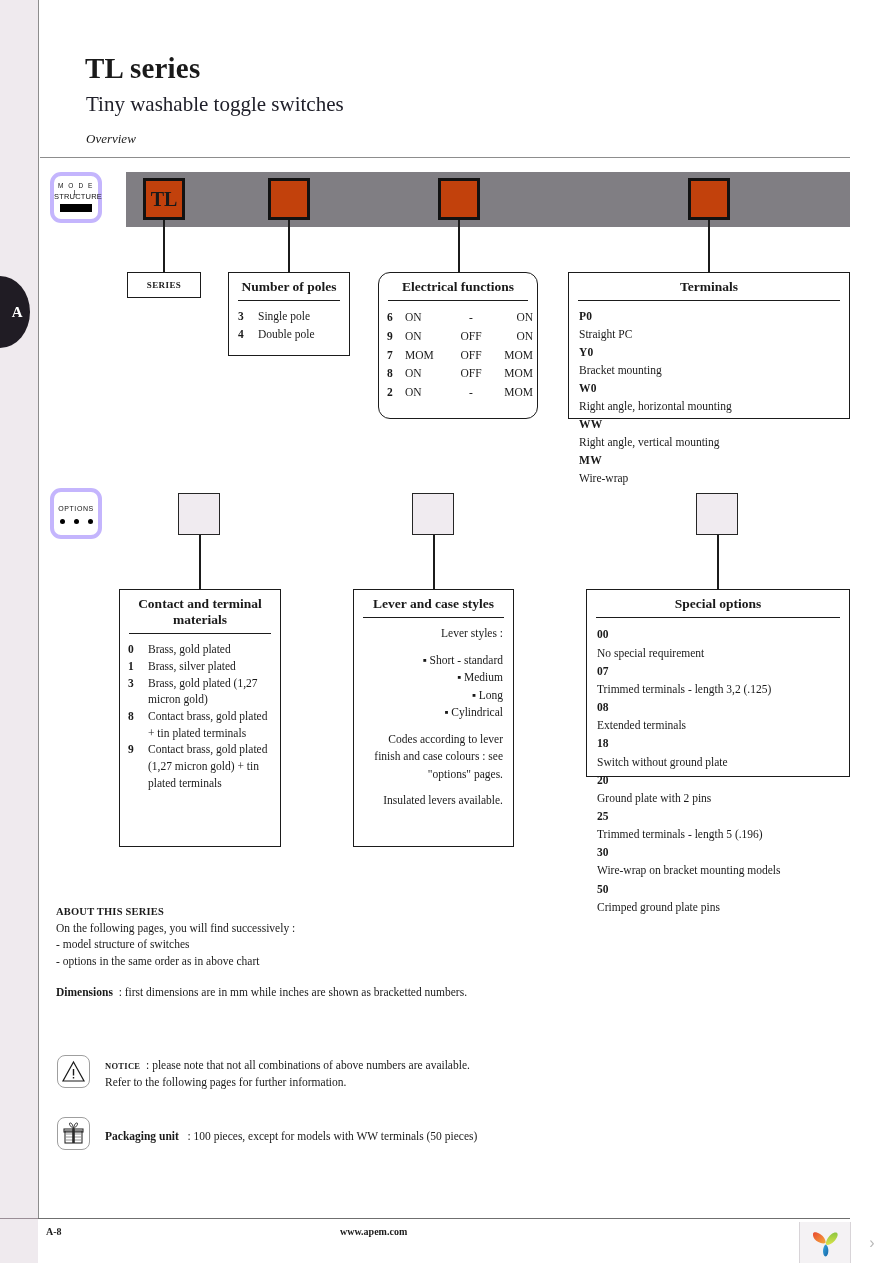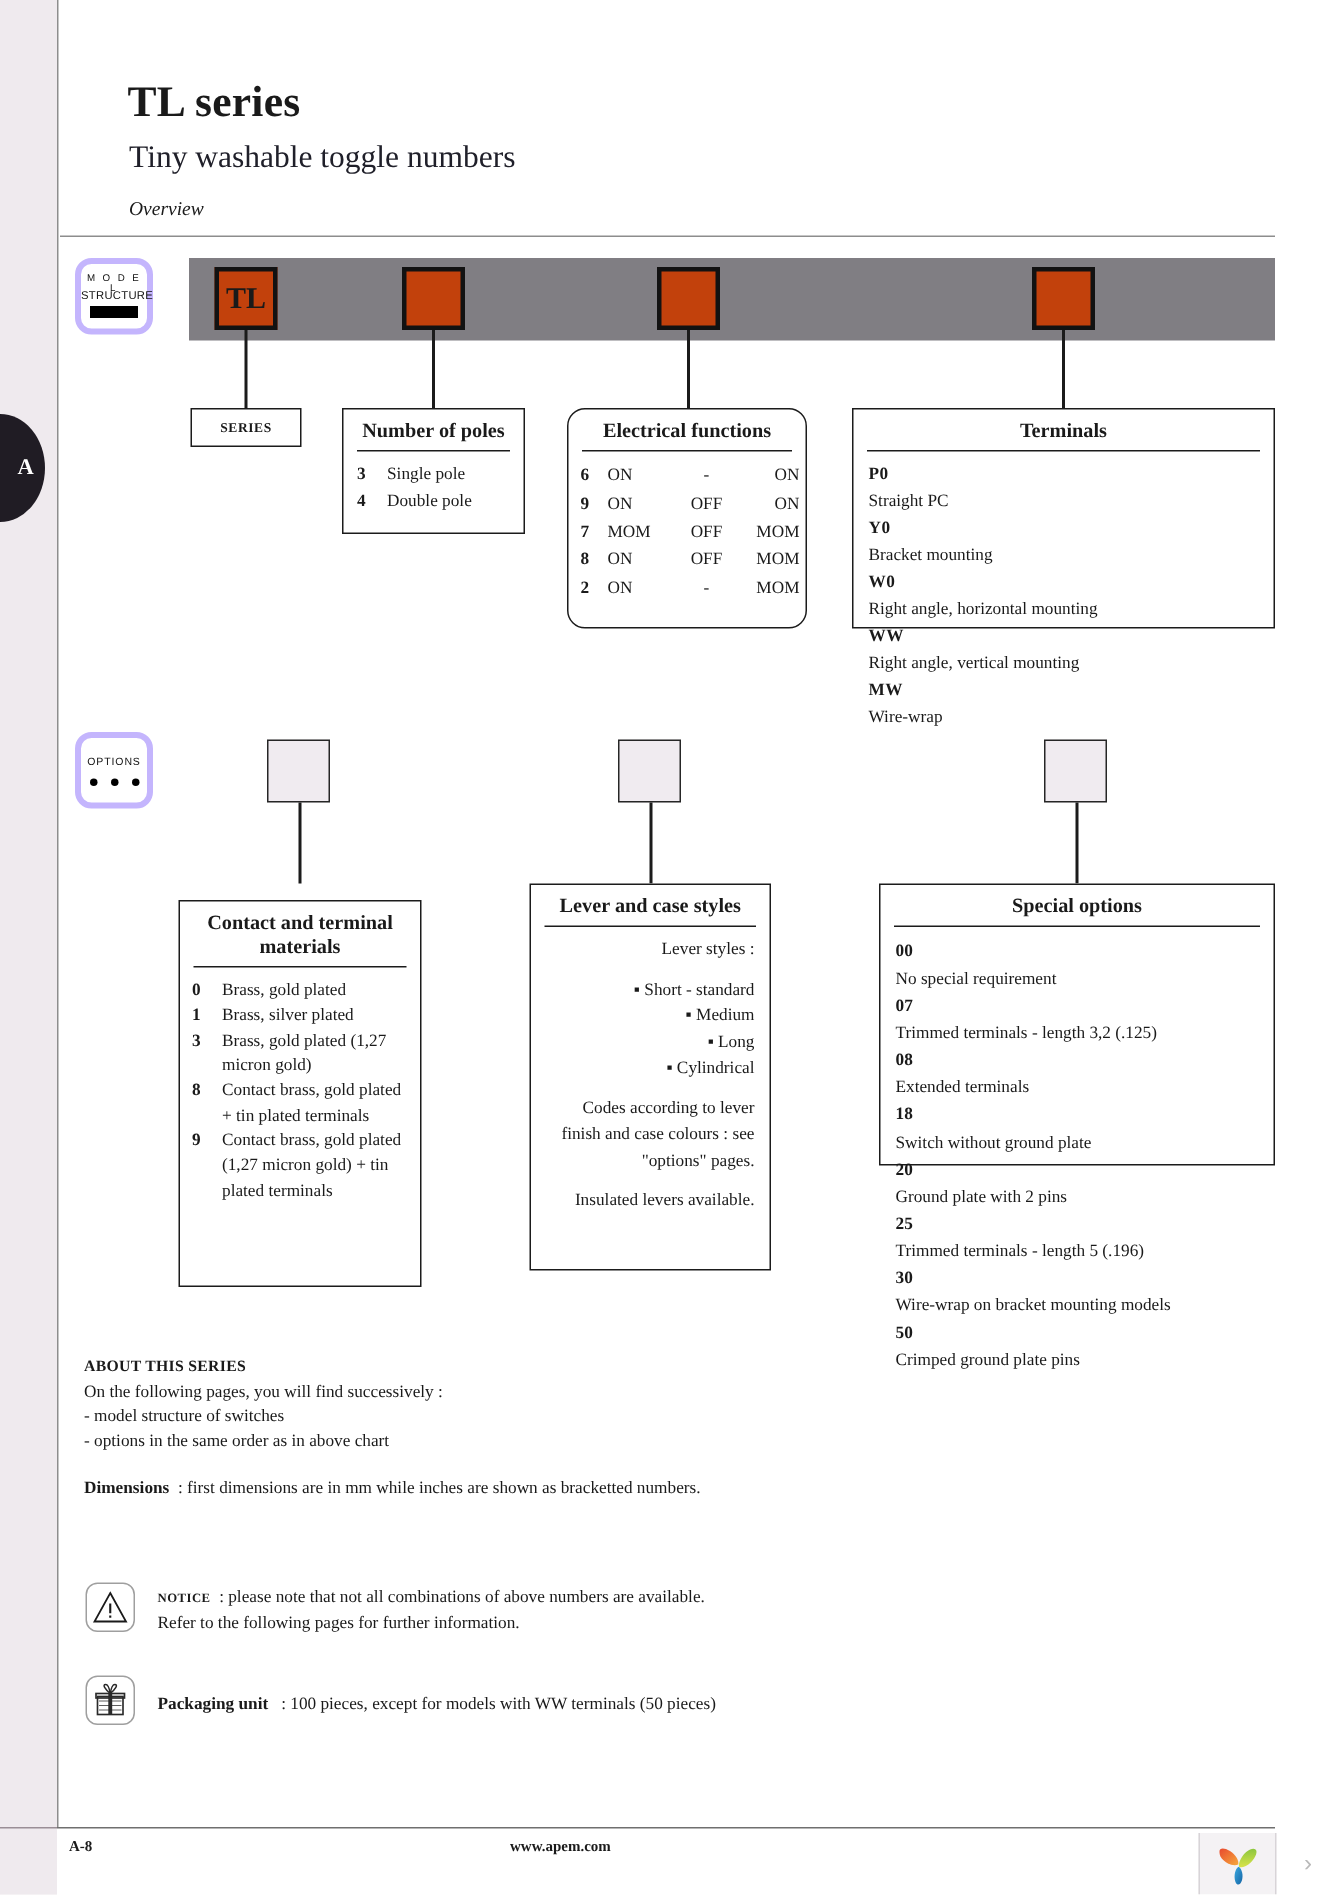--- a/index.html
+++ b/index.html
@@ -133,21 +133,21 @@
   #box-elec .erow .p1{width:44px;}
   #box-elec .erow .p2{width:44px;text-align:center;}
   #box-elec .erow .p3{width:40px;text-align:right;}
 
   
   #box-term{left:568px;top:272px;width:282px;height:147px;}
   #box-term .row{padding-left:10px;flex-direction:column;}
   #box-term .row .code{width:40px;letter-spacing:.3px;}
 
   
-  #box-contact{left:119px;top:589px;width:162px;height:258px;margin-top:11px;}
+  #box-contact{left:119px;top:589px;width:162px;height:258px;}
   #box-contact .row{padding-left:8px;line-height:1.45;}
   #box-contact .row .code{width:20px;}
   #box-contact .row .txt{padding-right:4px;}
 
   
   #box-lever{left:353px;top:589px;width:161px;height:258px;}
   #box-lever .body{padding:0 10px;font-size:11.5px;line-height:1.52;text-align:right;}
   #box-lever .gap{height:9px;}
   #box-lever .bul{padding-left:1px;}
 
@@ -194,21 +194,21 @@
 <body>
 
 <div id="left-strip"></div>
 <div id="footer-strip-left"></div>
 <div id="vrule"></div>
 <div id="tab-a">
   <span>A</span>
 </div>
 
 <div id="title">TL series</div>
-<div id="subtitle">Tiny washable toggle numbers</div>
+<div id="subtitle">Tiny washable toggle switches</div>
 <div id="overview">Overview</div>
 <div id="header-rule"></div>
 
 <div class="badge" id="badge-model">
   <div class="l1">M O D E L</div>
   <div class="l2">STRUCTURE</div>
   <div class="bar"></div>
 </div>
 
 <div id="grey-bar"></div>

